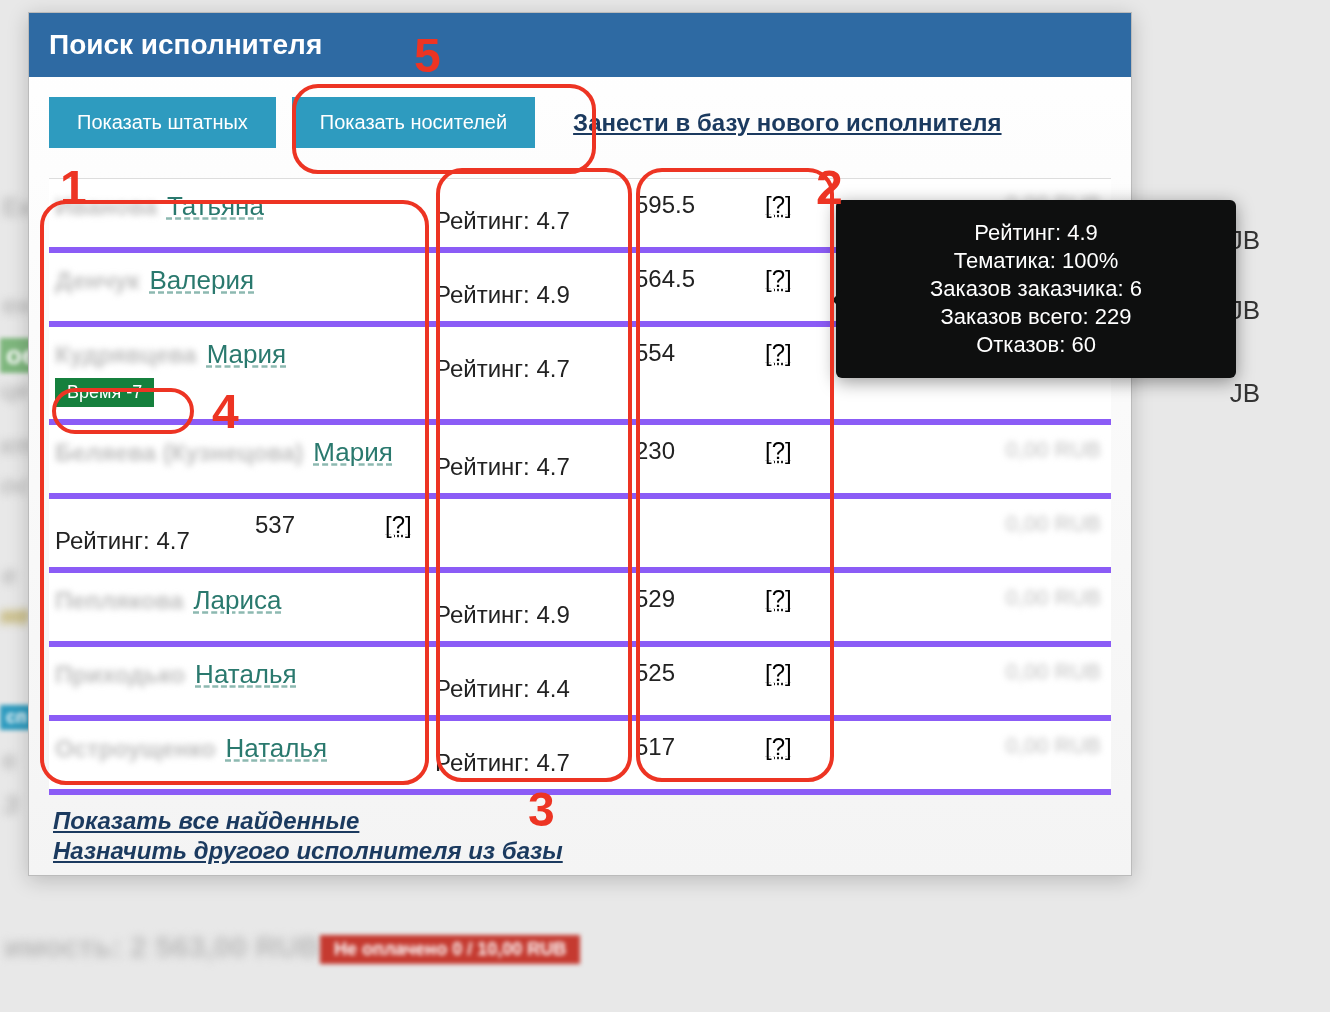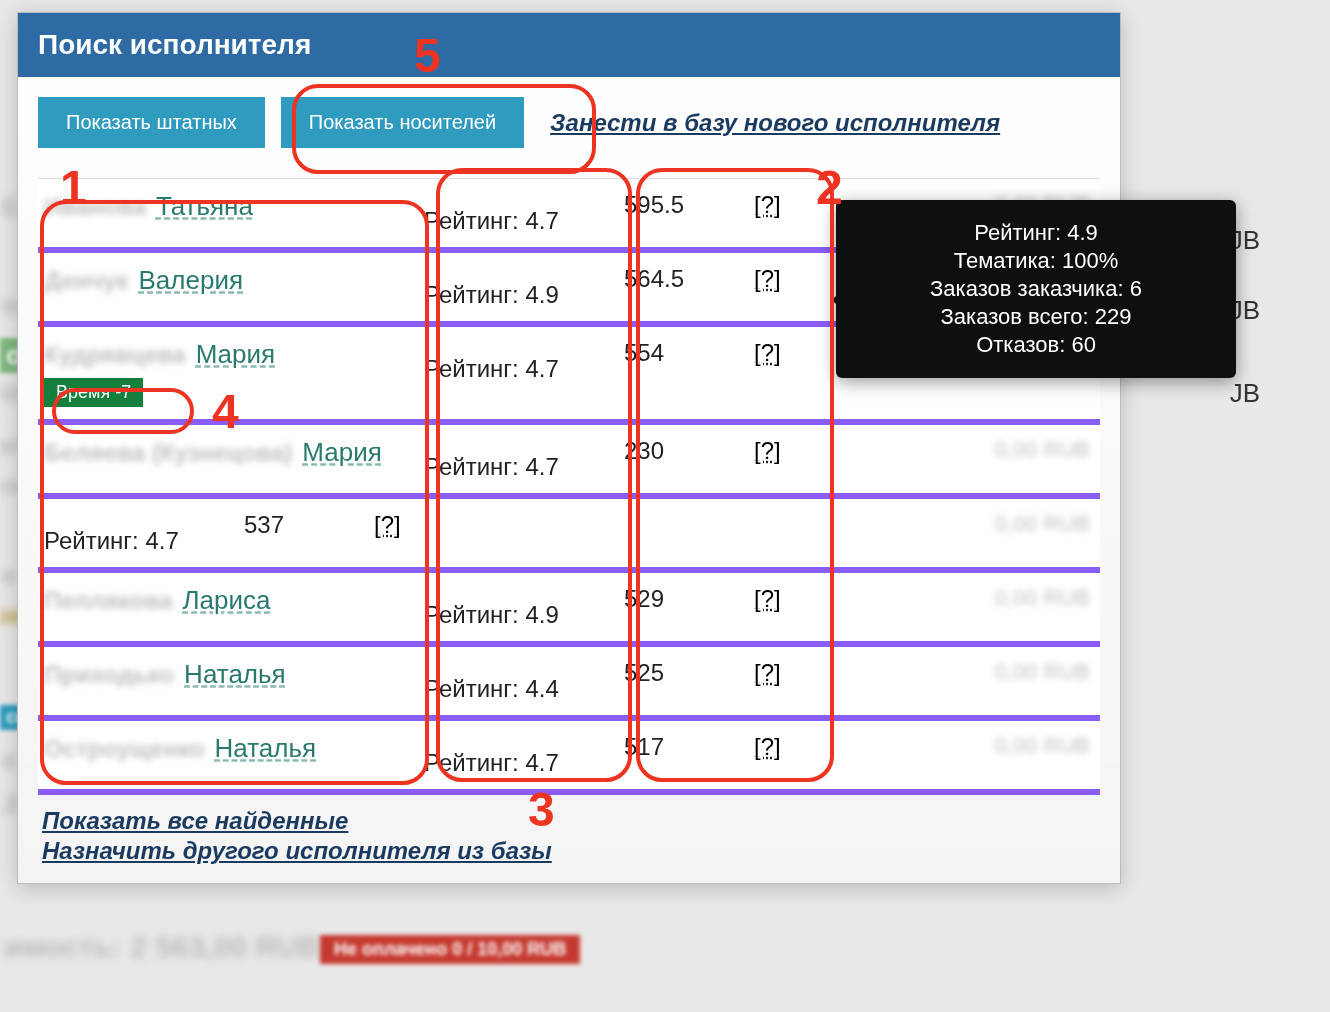--- a/index.html
+++ b/index.html
@@ -13,58 +13,57 @@
   }
   .backdrop-text {
     position: absolute;
     color: #bbb;
     filter: blur(4px);
     font-size: 26px;
     font-weight: bold;
   }
   .modal {
     position: absolute;
-    left: 17px;
+    left: 28px;
     top: 12px;
     width: 1104px;
     background: linear-gradient(#fff, #f4f4f4);
     border: 1px solid #bbb;
     box-shadow: 0 4px 20px rgba(0,0,0,0.2);
   }
   .modal-header {
     background: #2e6aa3;
     color: #fff;
     font-size: 28px;
     font-weight: bold;
     padding: 16px 20px;
   }
   .modal-body {
-    padding: 20px 20px 14px 20px;
+    padding: 20px 20px 6px 20px;
   }
   .button-row {
     display: flex;
     align-items: center;
     gap: 16px;
     margin-bottom: 30px;
   }
   .btn {
     background: #2e9bbf;
     color: #fff;
     border: none;
     padding: 14px 28px;
     font-size: 20px;
     cursor: pointer;
   }
   .add-link {
     color: #1b3a5f;
-    font-style: italic;
     font-weight: bold;
     font-size: 24px;
     text-decoration: underline;
-    margin-left: 10px;
+    margin-left: 22px;
     cursor: pointer;
   }
   .table {
     width: 100%;
     background: #fff;
     border-top: 1px solid #ddd;
   }
   .row {
     display: flex;
     align-items: flex-start;

